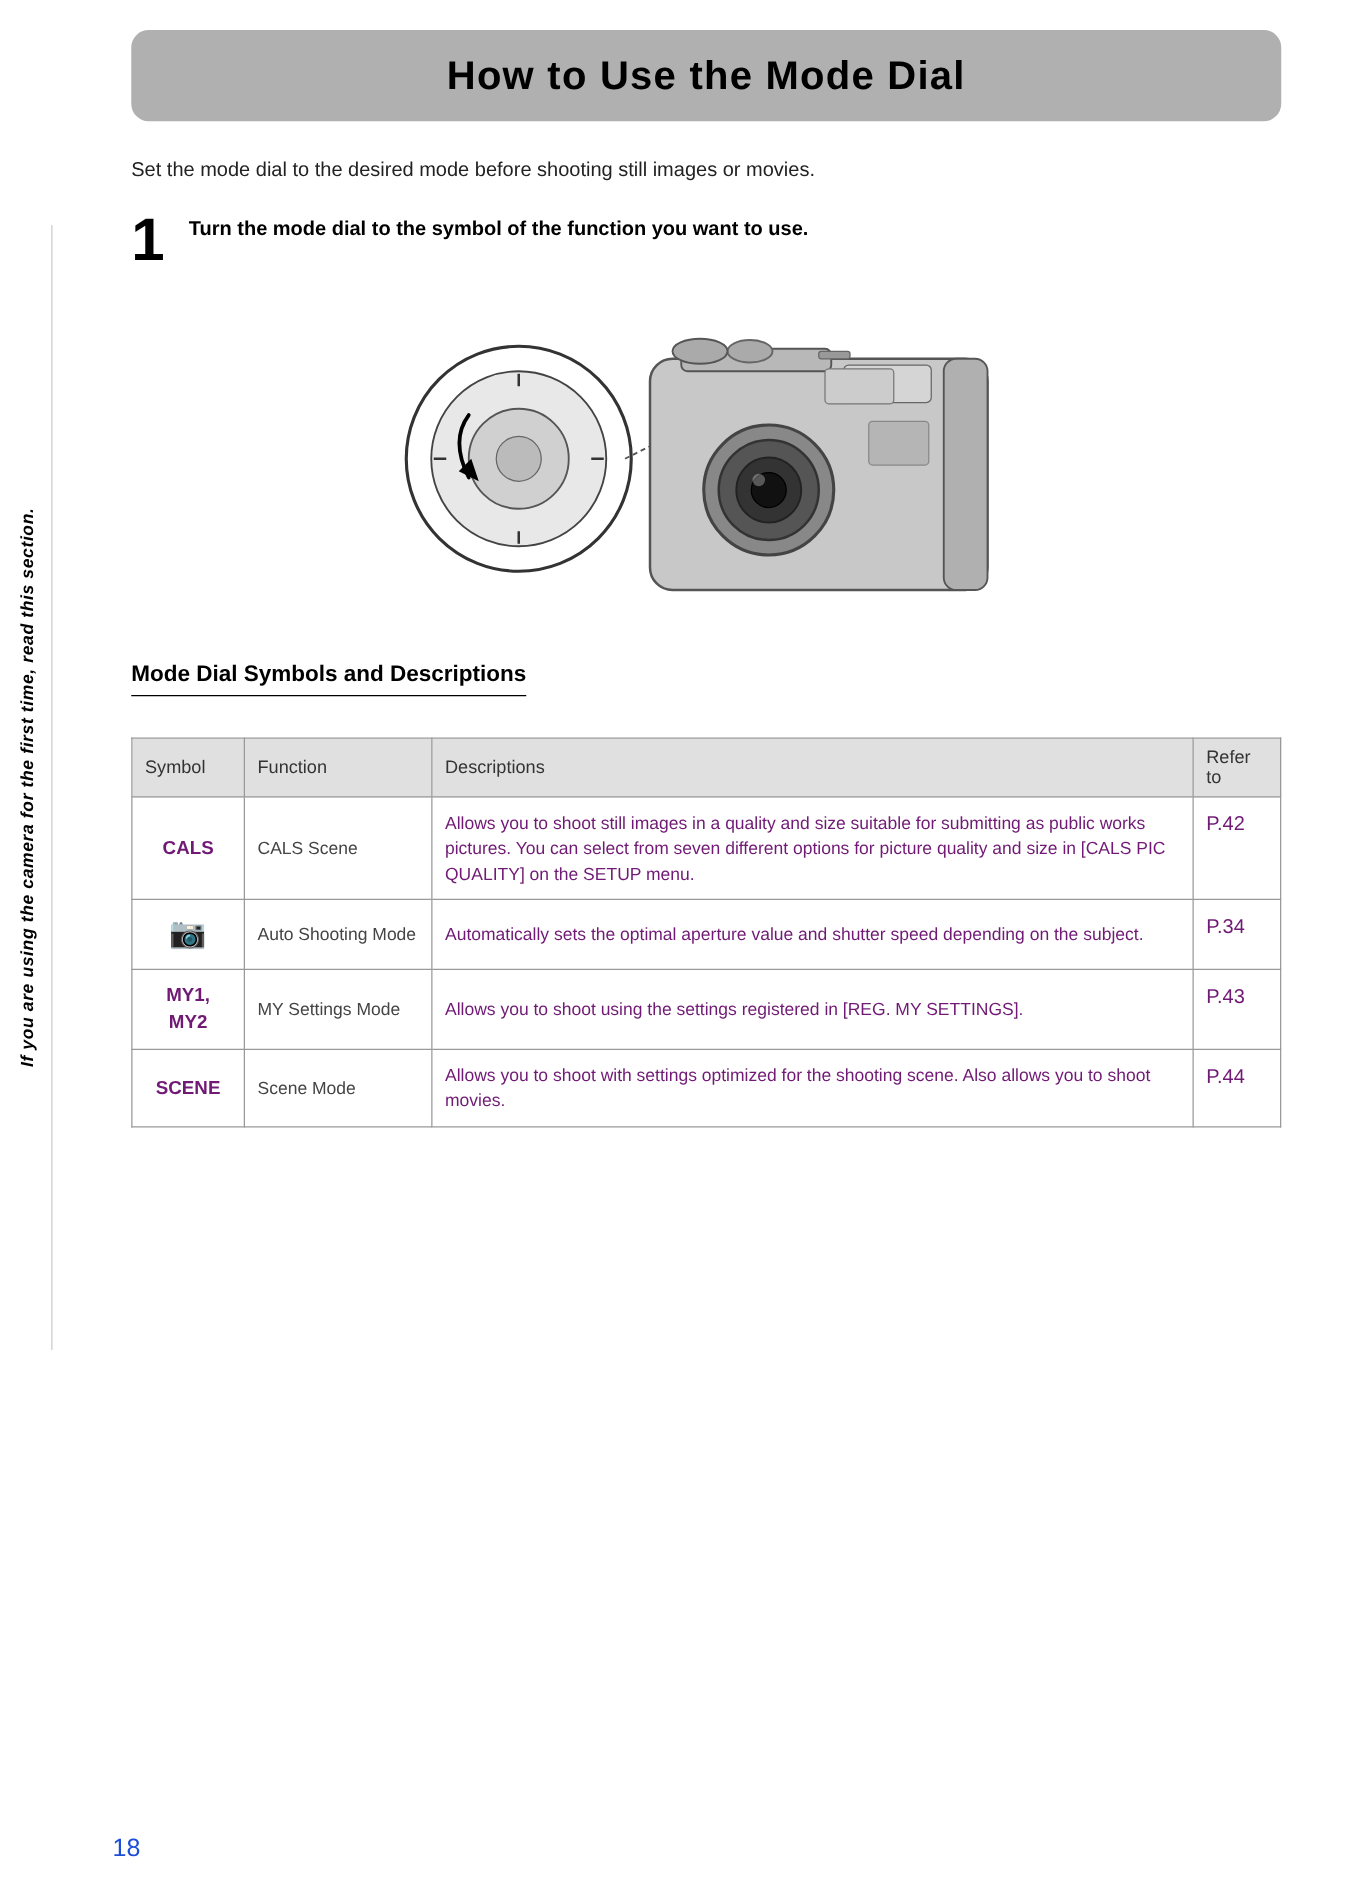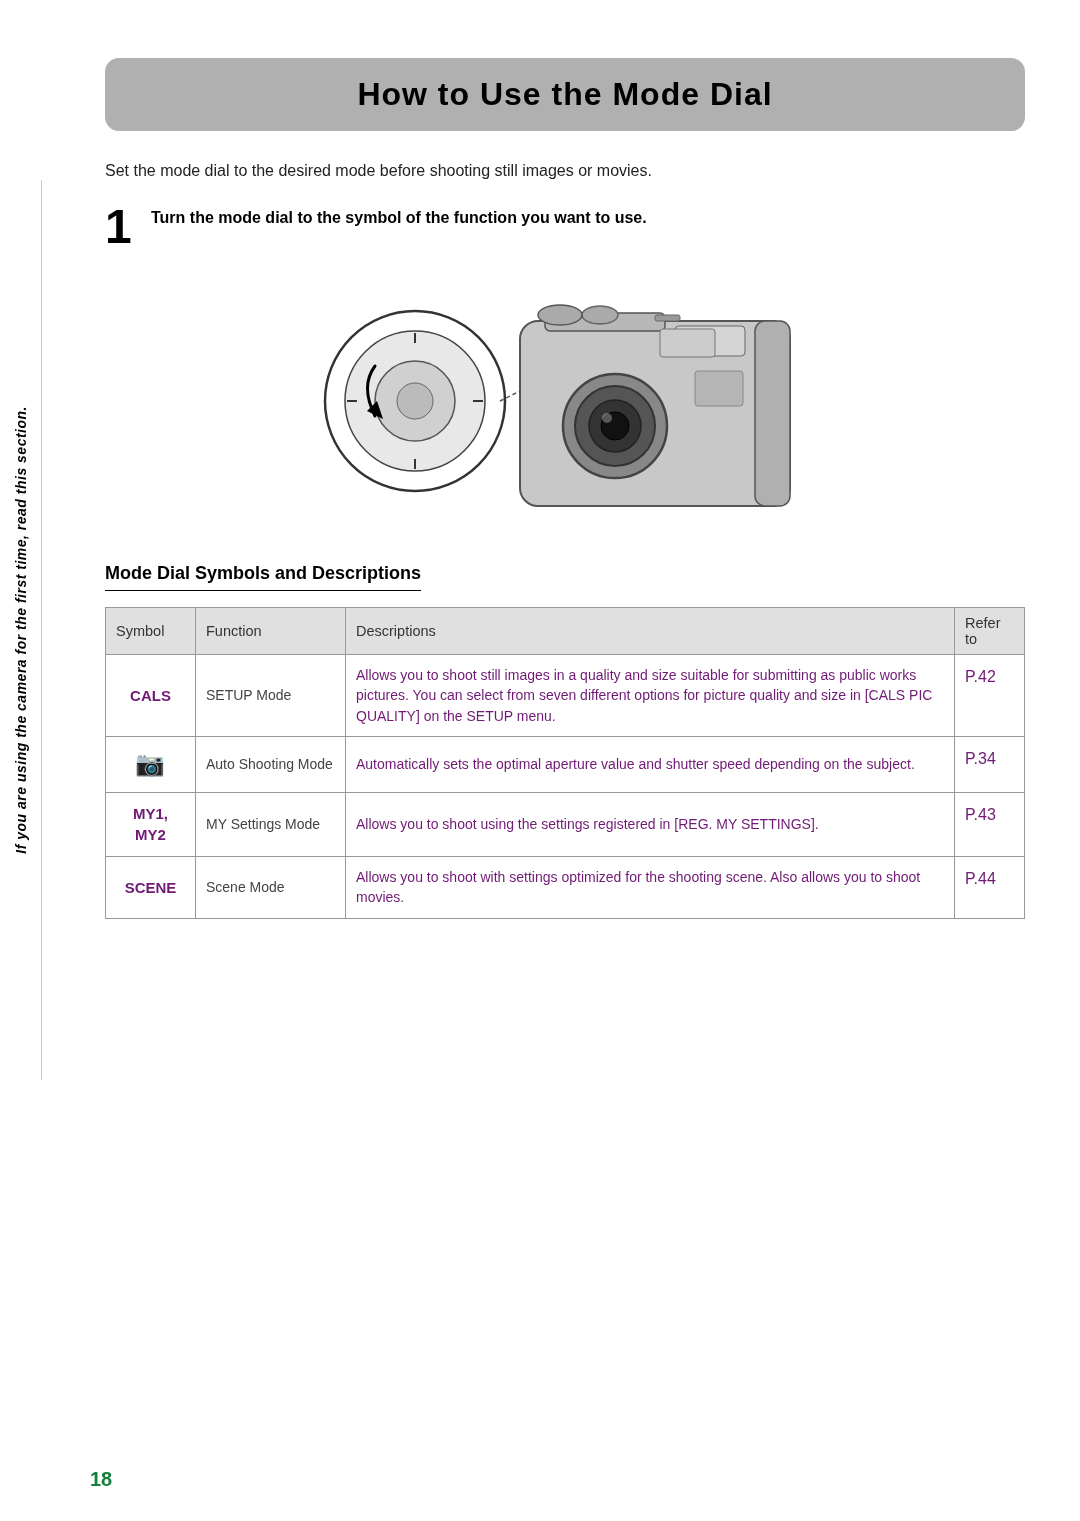--- a/index.html
+++ b/index.html
@@ -32,21 +32,21 @@
       font-size: 14px;
       font-weight: bold;
       color: #000;
       font-style: italic;
       white-space: nowrap;
       letter-spacing: 0.5px;
     }
 
     .main-content {
       margin-left: 50px;
-      padding: 48px 55px 50px 55px;
+      padding: 14px 55px 50px 55px;
     }
 
     .title-box {
       background: #b0b0b0;
       border-radius: 14px;
       text-align: center;
       padding: 18px 30px;
       margin-bottom: 28px;
       margin-top: 10px;
     }
@@ -97,21 +97,21 @@
 
     .camera-svg-container {
       width: 520px;
       height: 260px;
     }
 
     .section-heading {
       font-size: 18px;
       font-weight: bold;
       color: #000;
-      margin-bottom: 12px;
+      margin-bottom: 29px;
       border-bottom: 1px solid #000;
       padding-bottom: 6px;
       display: inline-block;
     }
 
     .mode-table {
       width: 100%;
       border-collapse: collapse;
       font-size: 14.5px;
       margin-top: 4px;
@@ -158,22 +158,22 @@
       font-size: 16px;
       vertical-align: top;
       padding-top: 10px;
     }
 
     .page-number {
       position: absolute;
       bottom: 30px;
       left: 90px;
       font-size: 20px;
-      font-weight: bold;
-      color: #15803d;
+      font-weight: normal;
+      color: #1d4ed8;
     }
   </style>
 </head>
 <body>
 
 <div class="sidebar-label">
   <span>If you are using the camera for the first time, read this section.</span>
 </div>
 
 <div class="main-content">
@@ -248,21 +248,21 @@
       <tr>
         <th>Symbol</th>
         <th>Function</th>
         <th>Descriptions</th>
         <th>Refer to</th>
       </tr>
     </thead>
     <tbody id="table-body">
     <tr>
           <td class="symbol-col"><strong>CALS</strong></td>
-          <td class="function-col">SETUP Mode</td>
+          <td class="function-col">CALS Scene</td>
           <td class="desc-col">Allows you to shoot still images in a quality and size suitable for submitting as public works pictures.
 You can select from seven different options for picture quality and size in [CALS PIC QUALITY] on the SETUP menu.</td>
           <td class="refer-col">P.42</td>
         </tr>
         <tr>
           <td class="symbol-col"><span style="font-size:24px;">📷</span></td>
           <td class="function-col">Auto Shooting Mode</td>
           <td class="desc-col">Automatically sets the optimal aperture value and shutter speed depending on the subject.</td>
           <td class="refer-col">P.34</td>
         </tr>

